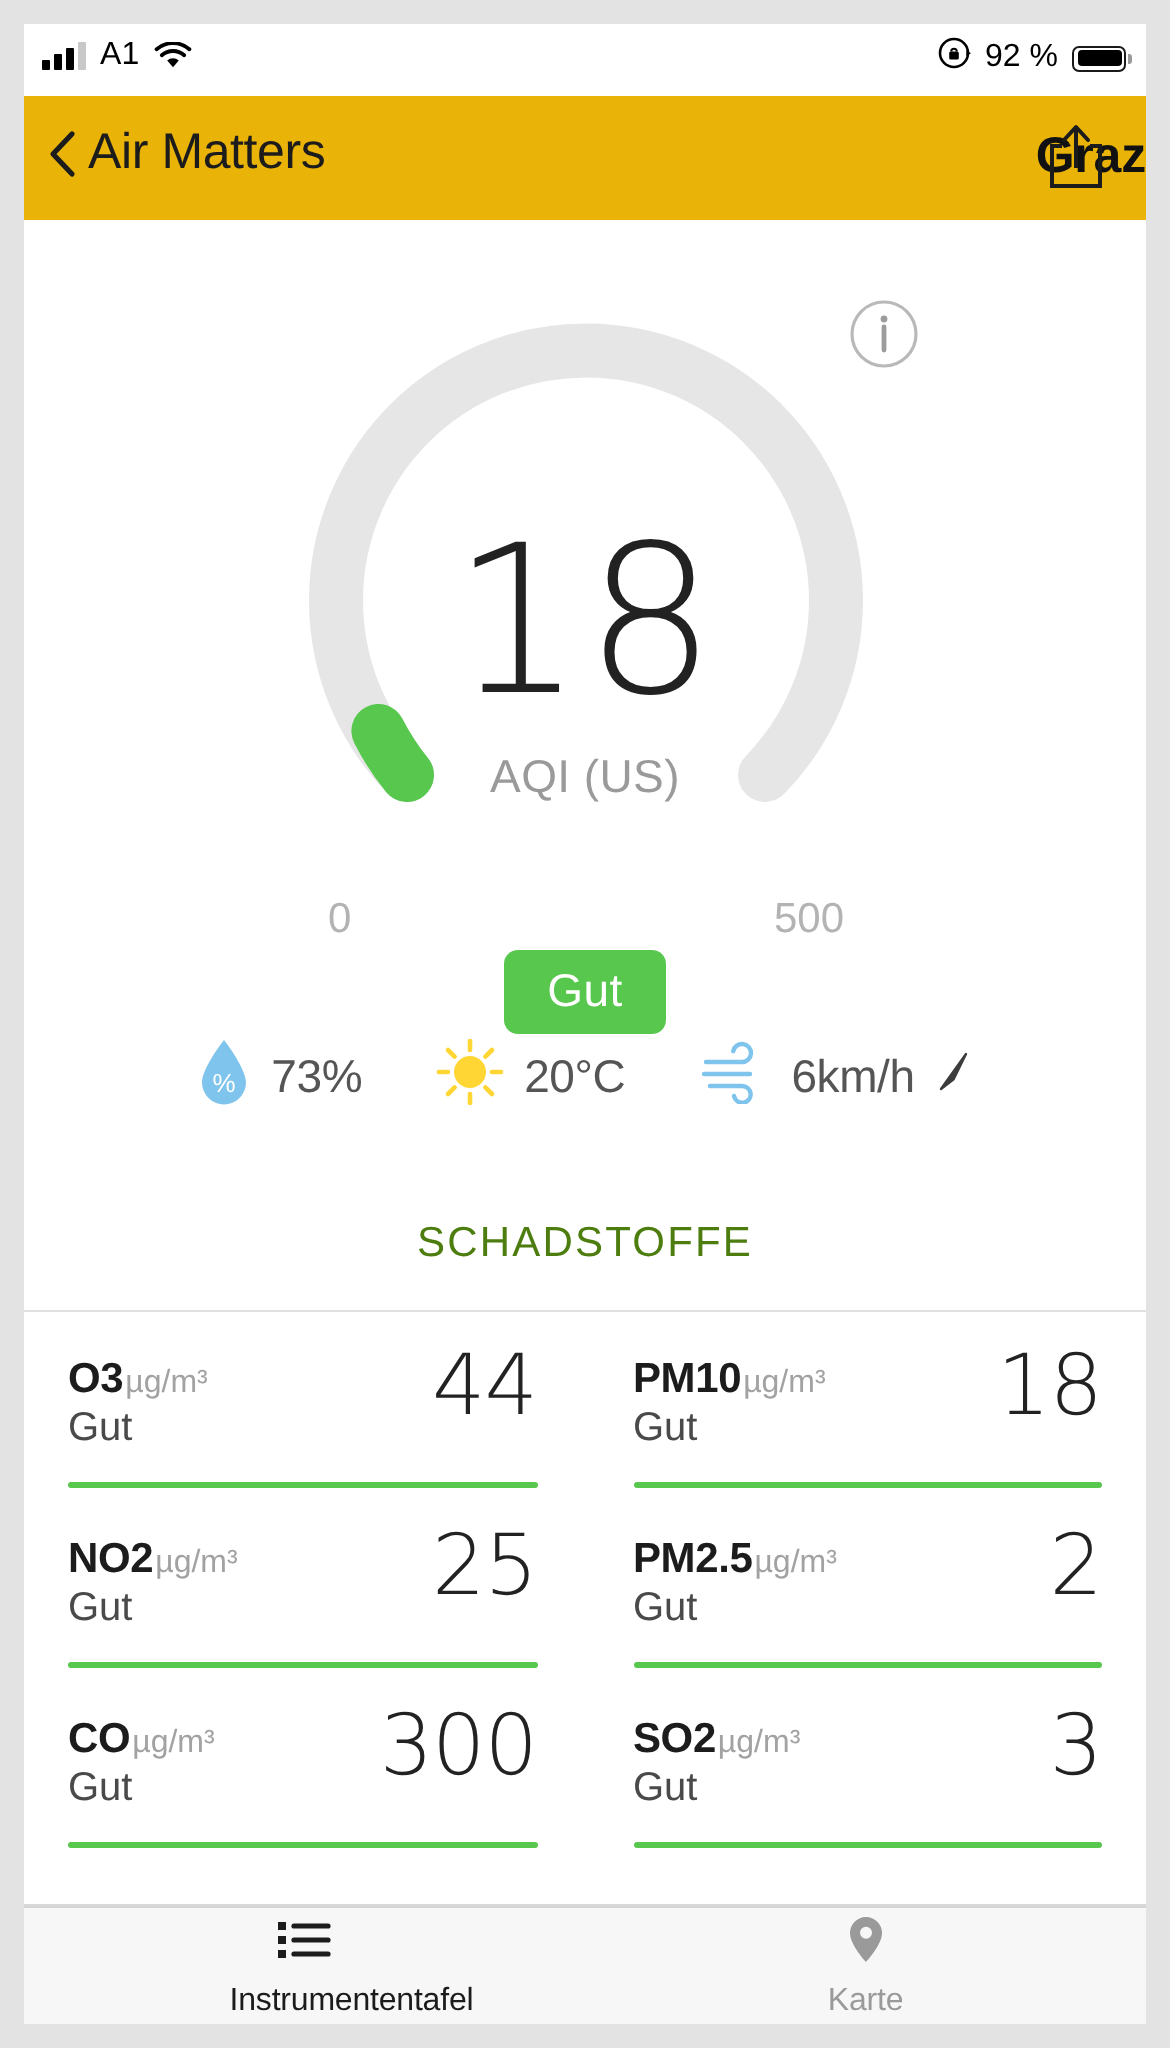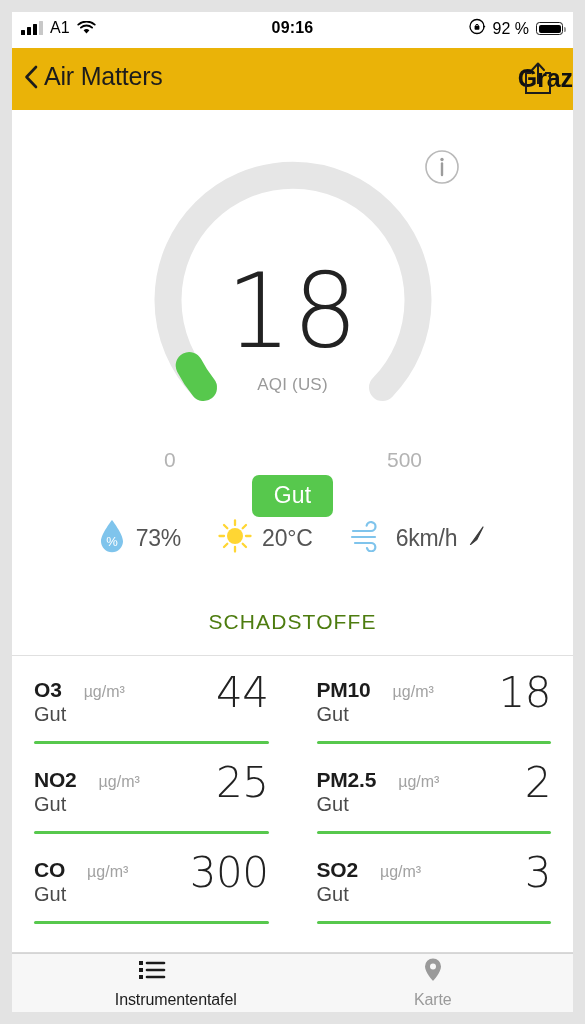--- a/index.html
+++ b/index.html
@@ -208,21 +208,21 @@
     line-height: 1;
     letter-spacing: 1px;
     font-family: "DejaVu Sans", sans-serif;
   }
   .gauge-unit {
     position: absolute;
     left: 0;
     top: 245px;
     width: 561px;
     text-align: center;
-    font-size: 17px;
+    font-size: 23px;
     color: #9a9a9a;
     letter-spacing: 0.2px;
   }
   .scale-min {
     position: absolute;
     left: 152px;
     top: 318px;
     font-size: 21px;
     color: #b3b3b3;
   }
@@ -306,21 +306,21 @@
   .poll-cell {
     width: 50%;
     box-sizing: border-box;
     height: 90px;
     padding-top: 22px;
     position: relative;
     cursor: pointer;
   }
   .poll-cell.right { padding-left: 24px; }
   .poll-cell.left { padding-right: 24px; }
-  .poll-names { display: flex; align-items: baseline; gap: 22px; text-align: center; }
+  .poll-names { display: flex; align-items: baseline; gap: 1px; text-align: center; }
   .poll-name {
     font-size: 21px;
     font-weight: bold;
     color: #1c1c1c;
     letter-spacing: -0.2px;
   }
   .poll-unit {
     font-size: 16px;
     color: #a2a2a2;
   }
@@ -396,21 +396,20 @@
         </span>
         <span class="carrier">A1</span>
         <span class="wifi">
           <svg width="19" height="14" viewBox="0 0 19 14">
             <path d="M9.5 12.6 L6.6 9.2 a4.5 4.5 0 0 1 5.8 0 Z" fill="#000"></path>
             <path d="M3.9 6.6 a8.5 8.5 0 0 1 11.2 0" stroke="#000" stroke-width="1.9" fill="none" stroke-linecap="round"></path>
             <path d="M1.3 3.6 a12.6 12.6 0 0 1 16.4 0" stroke="#000" stroke-width="1.9" fill="none" stroke-linecap="round"></path>
           </svg>
         </span>
       </div>
-      <div class="sb-center">09:16</div>
       <div class="sb-right">
         <span>
           <svg width="17" height="17" viewBox="0 0 17 17">
             <circle cx="8" cy="8.5" r="7" stroke="#000" stroke-width="1.3" fill="none"></circle>
             <rect x="5.6" y="7.8" width="4.8" height="4" rx="0.8" fill="#000"></rect>
             <path d="M6.6 7.8 a1.4 1.4 0 0 1 2.8 0" stroke="#000" stroke-width="1" fill="none"></path>
             <path d="M14.2 7.2 l2.3 1.4 -2.3 1.4z" fill="#000"></path>
           </svg>
         </span>
         <span class="batt-pct">92 %</span>

